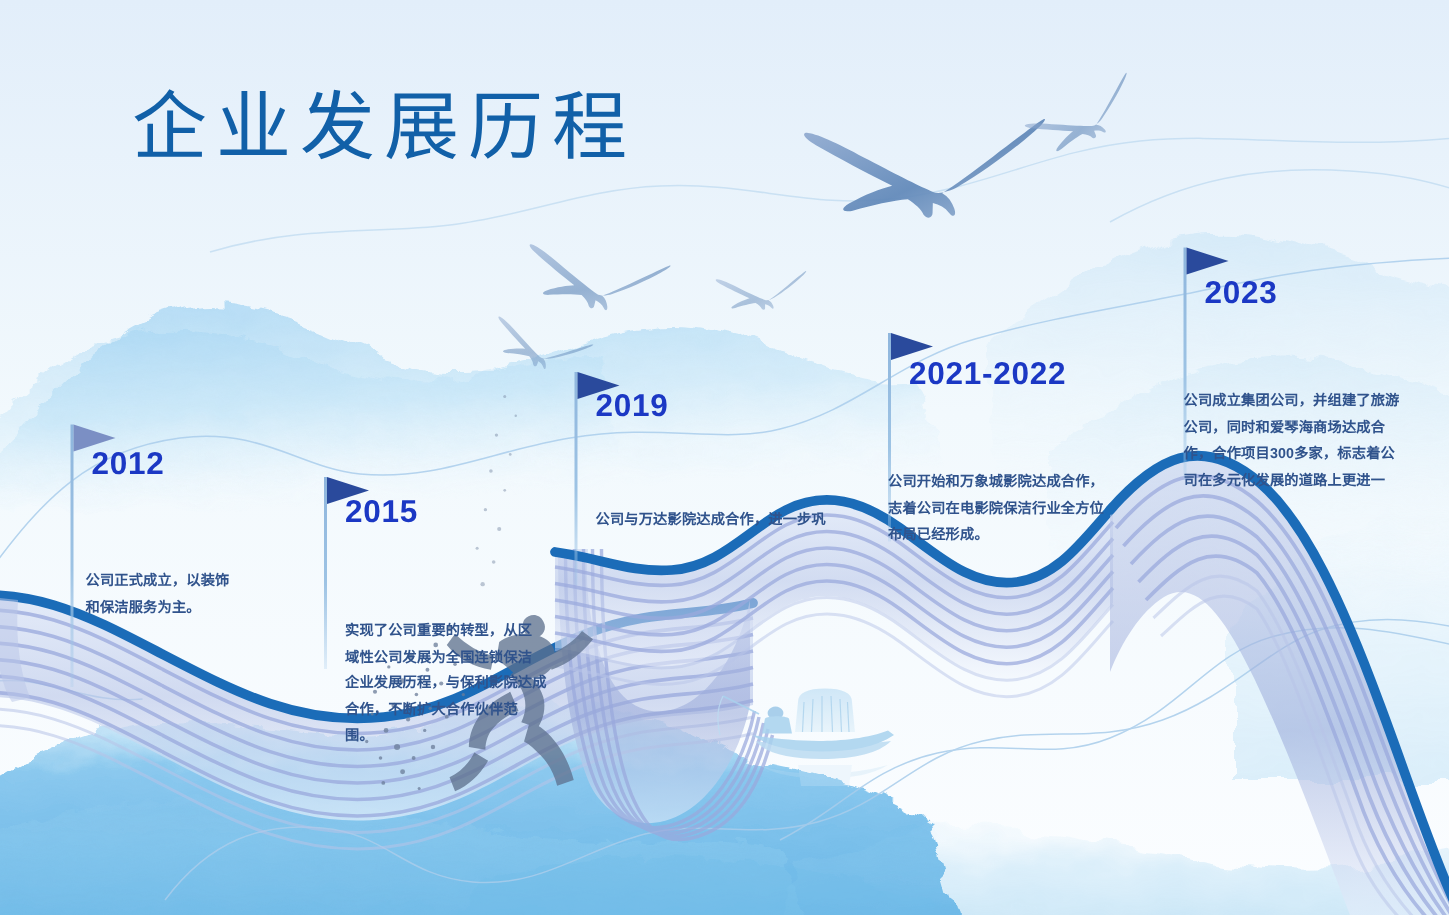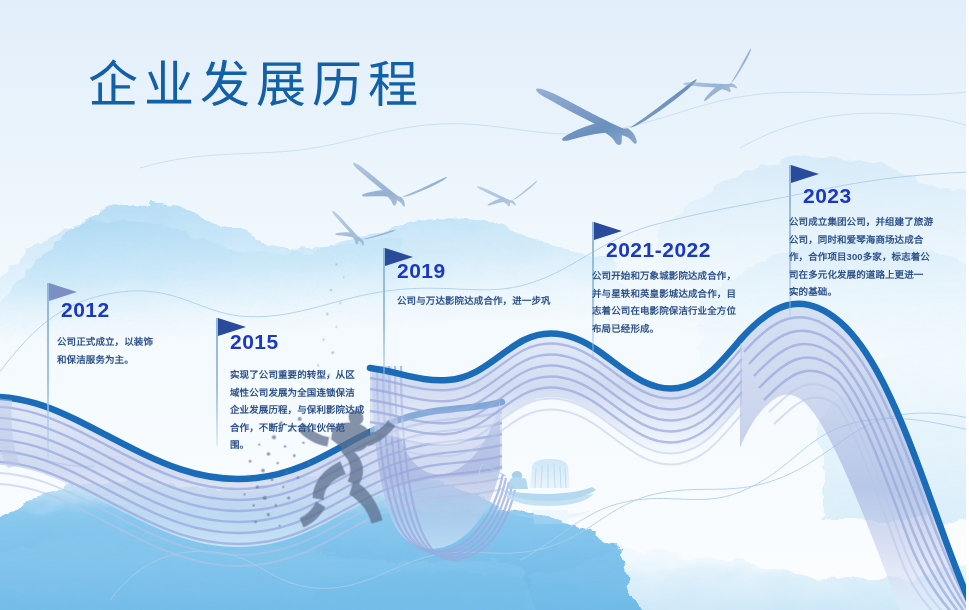--- a/index.html
+++ b/index.html
@@ -50,20 +50,21 @@
     line-height: 1;
     text-align: right;
   }
   .m-body {
     position: absolute;
     font-size: 9.5px;
     line-height: 1.85;
     color: #30538c;
     font-weight: 700;
     letter-spacing: 0.1px;
+    margin-top: 46px;
   }
   
   #page-title {
     position: absolute;
     left: 88px;
     top: 58px;
     font-size: 50px;
     font-weight: 500;
     letter-spacing: 6px;
     color: #1160a8;
@@ -437,32 +438,30 @@
       <div>公司与万达影院达成合作，进一步巩</div>
     </div>
   </div>
 
   <div class="milestone" style="left:592px; top:222px;">
     <div class="m-flagpole" style="height:139px;"></div>
     <div class="m-flag" style="top:0px; border-top:9px solid transparent; border-bottom:9px solid transparent; border-left:28px solid #2a4a9c;"></div>
     <div class="m-year" style="left:14px; top:17px;">2021-2022</div>
     <div class="m-body" style="left:0px; top:45px; width:152px;">
       <div>公司开始和万象城影院达成合作，</div>
-      <div>并与星轶和英皇影城达成合作，目</div>
       <div>志着公司在电影院保洁行业全方位</div>
       <div>布局已经形成。</div>
     </div>
   </div>
 
   <div class="milestone" style="left:789px; top:165px;">
     <div class="m-flagpole" style="height:155px;"></div>
     <div class="m-flag" style="top:0px; border-top:9px solid transparent; border-bottom:9px solid transparent; border-left:28px solid #2a4a9c;"></div>
     <div class="m-year" style="left:14px; top:20px;">2023</div>
     <div class="m-body" style="left:0px; top:48px; width:152px;">
       <div>公司成立集团公司，并组建了旅游</div>
       <div>公司，同时和爱琴海商场达成合</div>
       <div>作，合作项目300多家，标志着公</div>
       <div>司在多元化发展的道路上更进一</div>
-      <div>实的基础。</div>
     </div>
   </div>
 
 </div>
 
 </body></html>

